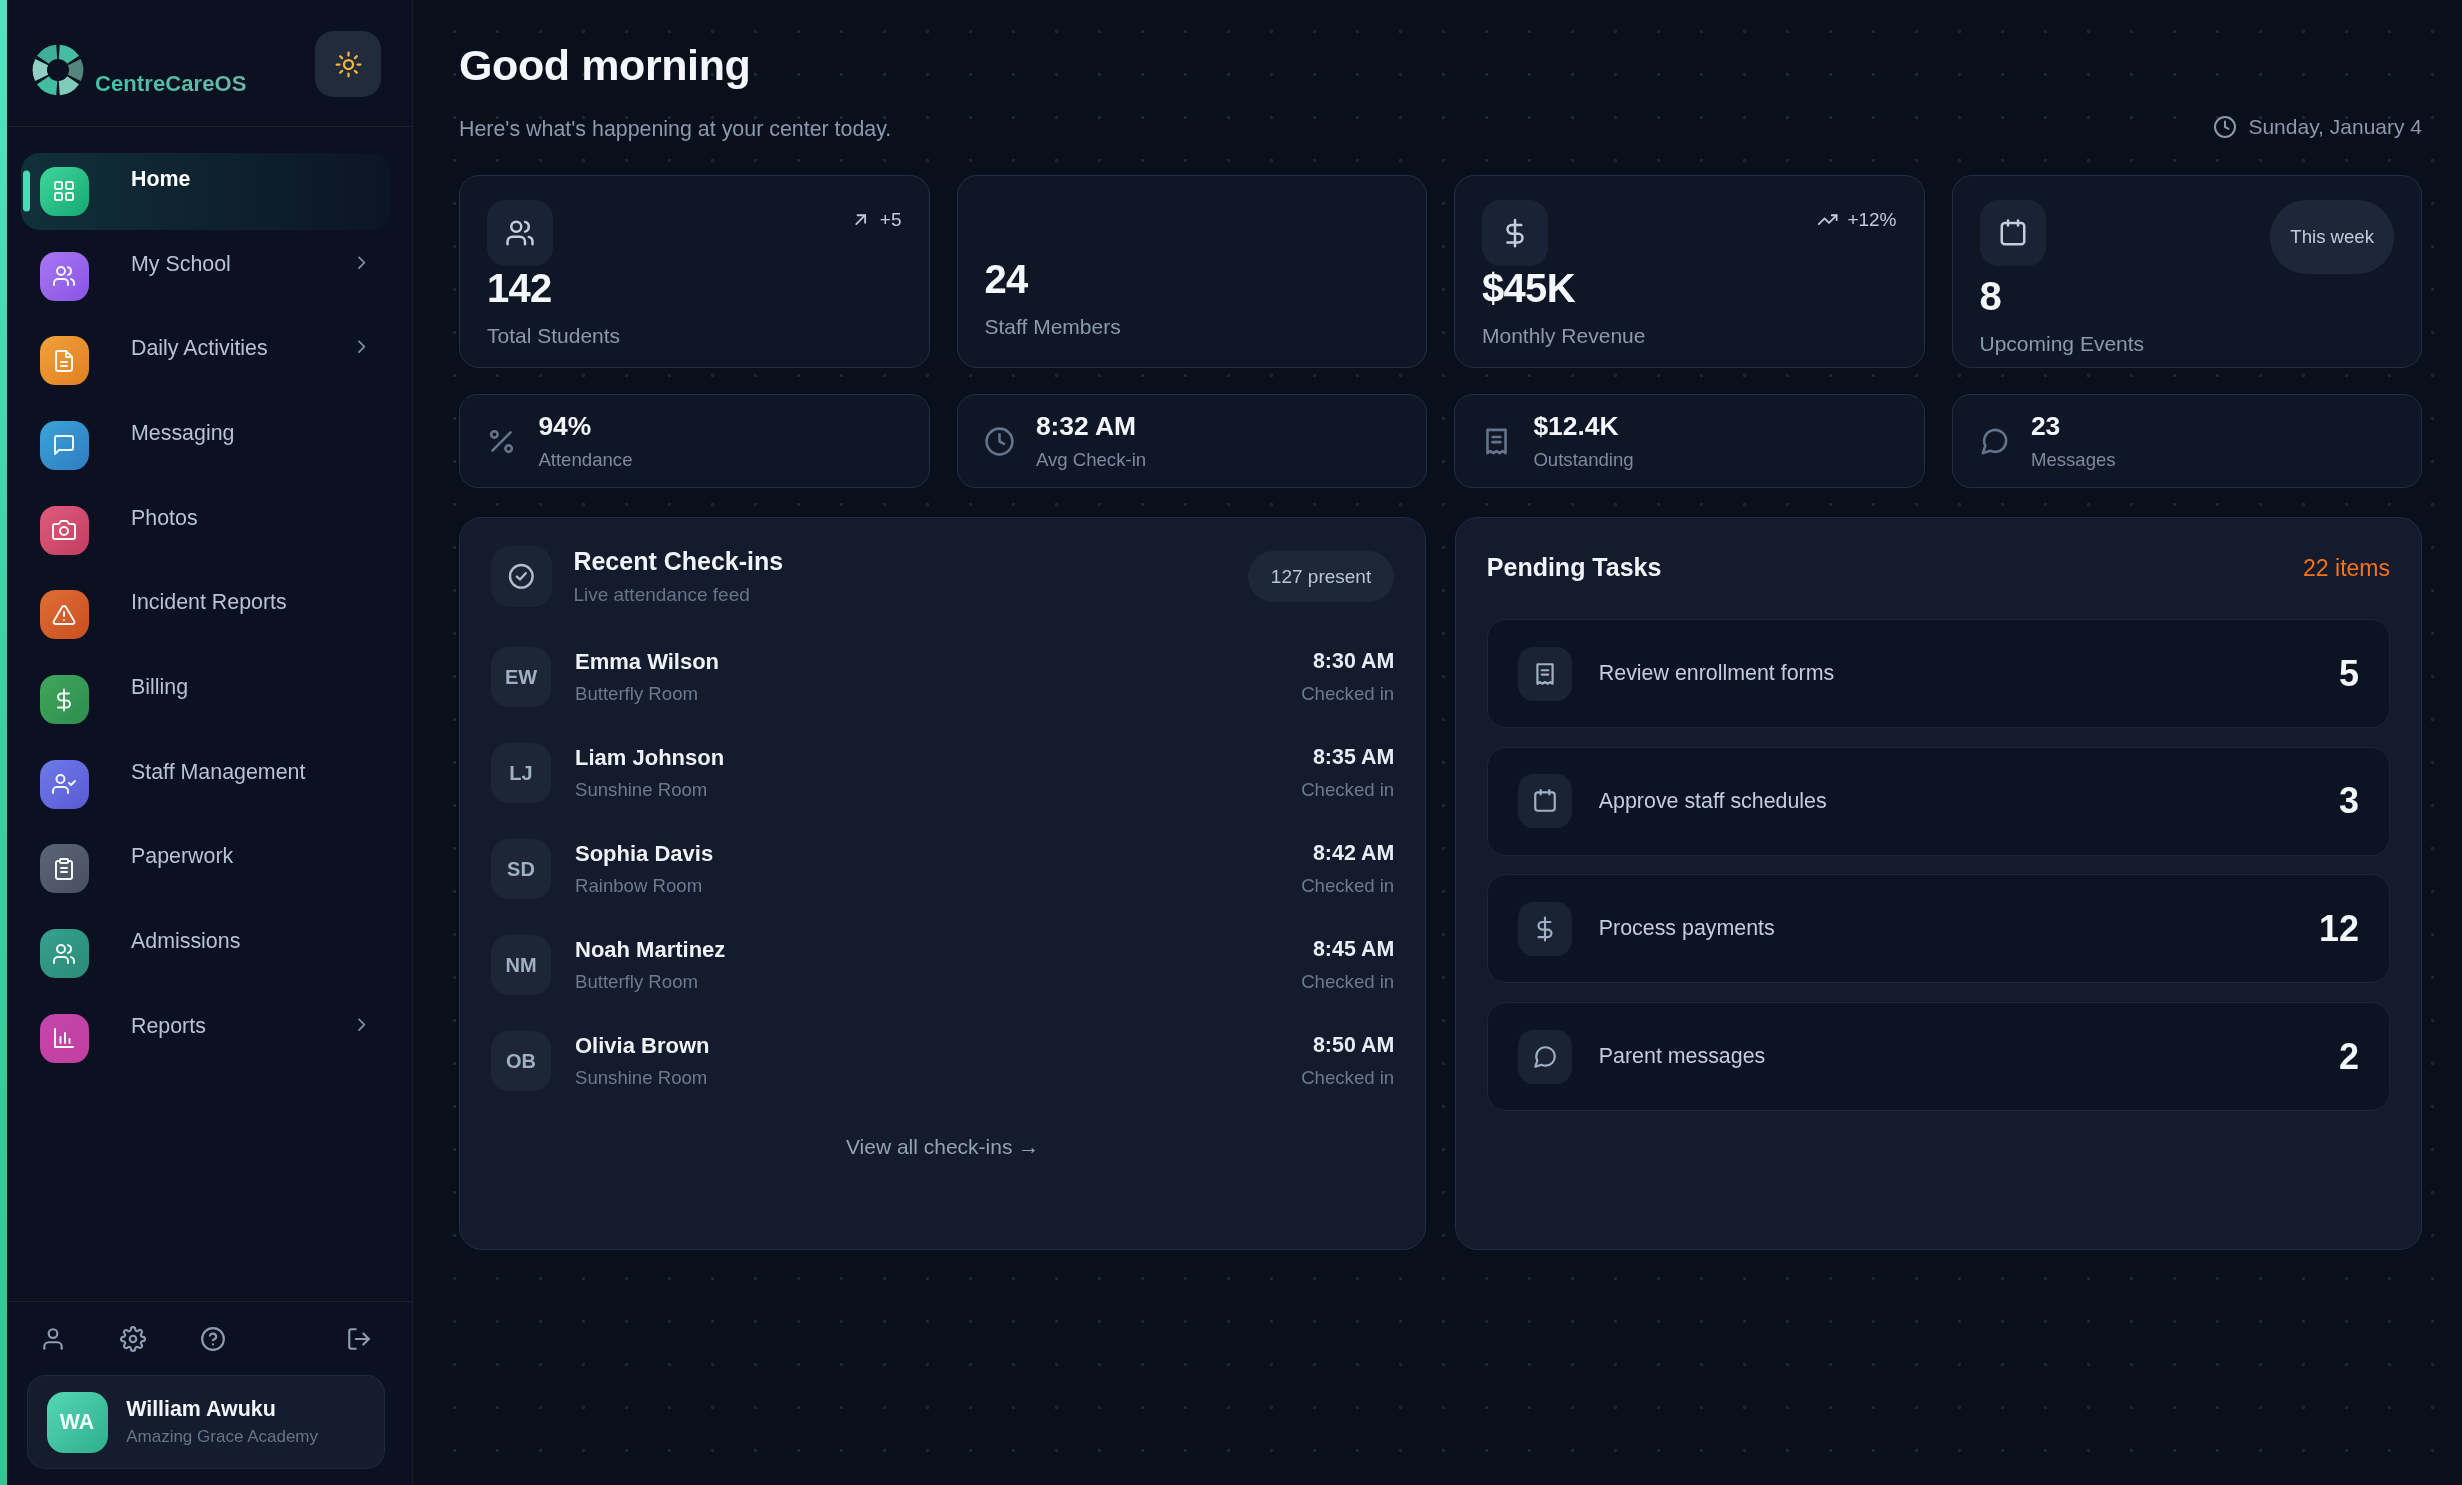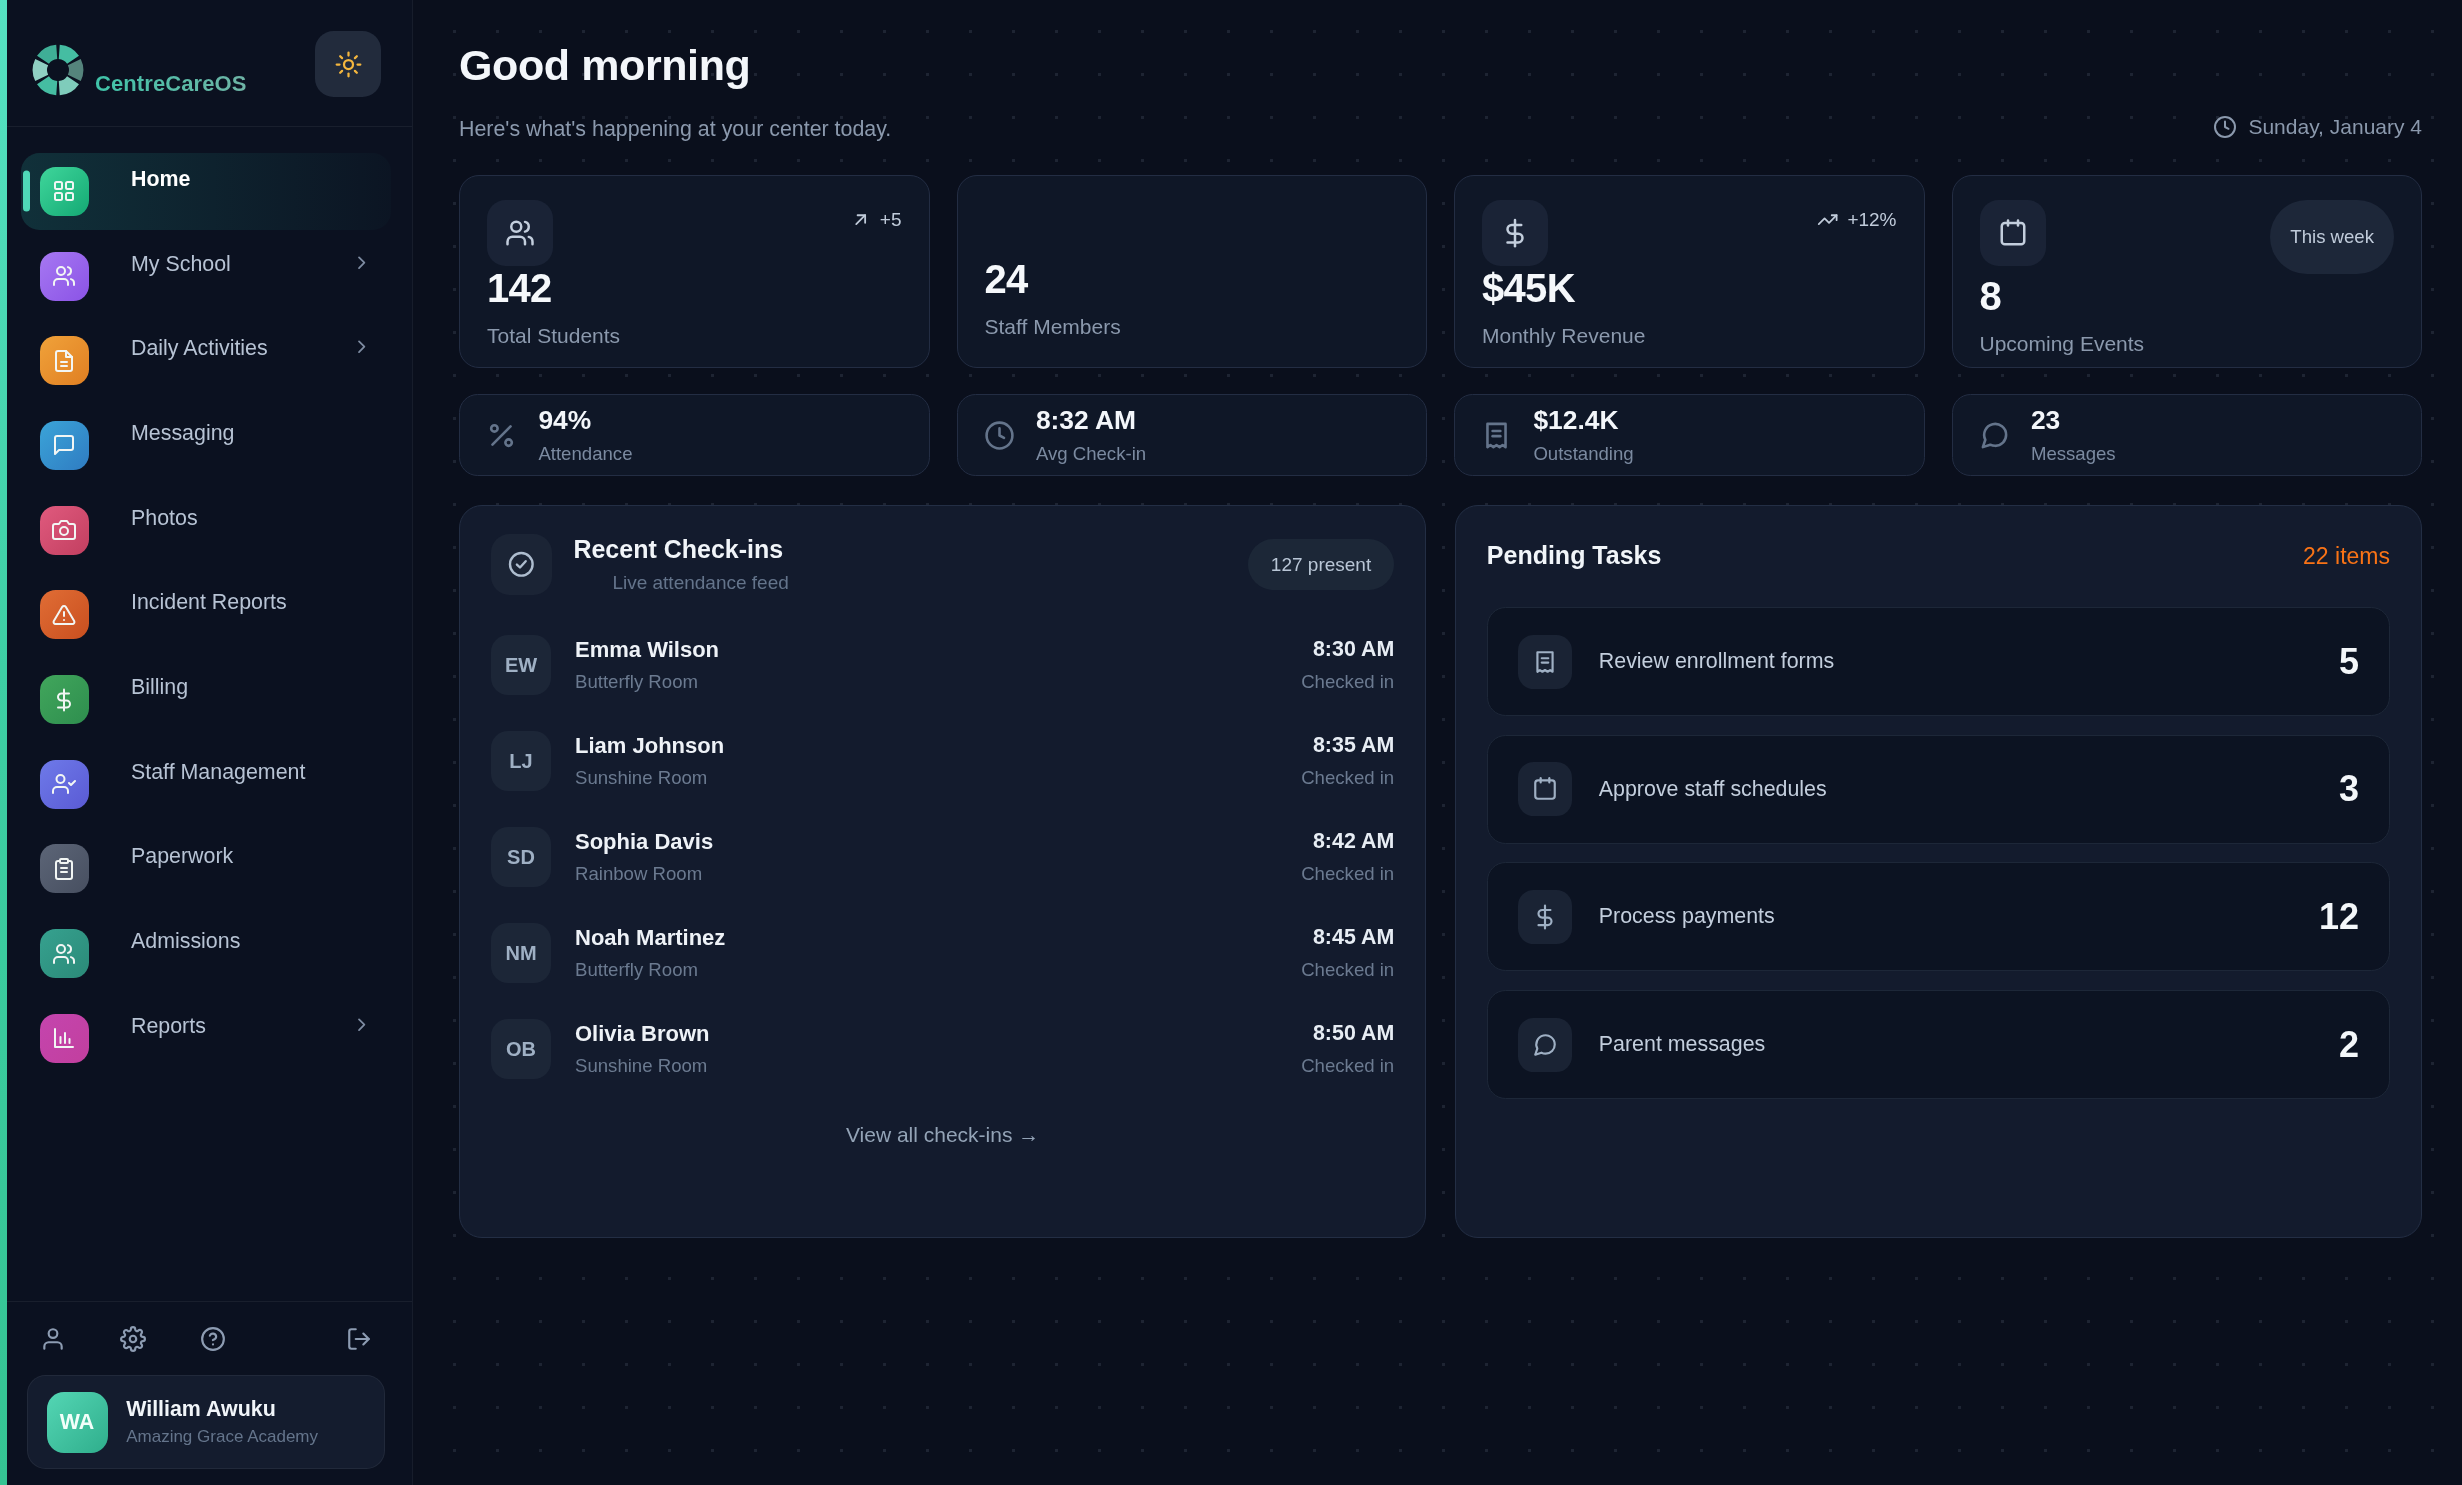--- a/index.html
+++ b/index.html
@@ -72,34 +72,34 @@
   .tile { width:66px; height:66px; border-radius:18.6px; background:#1a2336;
     display:flex; align-items:center; justify-content:center; color:#c3cedd; }
   .tile svg { width:30px; height:30px; }
   .trend { display:flex; align-items:center; gap:8.6px; font-size:19px; color:#c0cbda; margin-top:8.6px; }
   .trend svg { width:21.4px; height:21.4px; }
   .trend .dot { width:13px; height:13px; border-radius:50%; background:#34d399; display:inline-block; }
   .trend .pill { background:#1d2739; border-radius:713px; padding:26px 20px; font-size:18.6px; color:#c0cbda; }
   .value { font-size:40px; font-weight:700; color:#f5f8fb; margin-top:auto; letter-spacing:-0.7px; }
   .label { font-size:21px; color:#8b99ad; margin-top:13px; padding-bottom:4.3px; }
   .stats-secondary { margin-top:26px; }
-  .mini { background:#0f1727; border:1.4px solid #232d43; border-radius:18.6px; height:82px;
+  .mini { background:#0f1727; border:1.4px solid #232d43; border-radius:18.6px; height:94px;
     display:flex; align-items:center; gap:21.4px; padding:0 26px; }
   .mini-icon { color:#64748b; display:flex; }
   .mini-icon svg { width:31px; height:31px; }
   .mini-value { font-size:26.4px; font-weight:700; color:#f3f6fa; }
   .mini-label { font-size:18.6px; color:#7b8aa0; margin-top:7.1px; }
   .panels { display:grid; grid-template-columns:1fr 1fr; gap:28.6px; margin-top:28.6px; }
   .panel { background:#131b2d; border:1.4px solid #232e44; border-radius:23px; padding:28.6px 31px; height:733px; }
   .panel-header { display:flex; align-items:center; }
   .ph-tile { width:61px; height:61px; border-radius:18.6px; background:#1b2435; color:#aebdcf;
     display:flex; align-items:center; justify-content:center; margin-right:21.4px; flex:0 0 61px; }
   .ph-tile svg { width:28.6px; height:28.6px; }
   .panel-title { font-size:25px; font-weight:700; color:#f1f5f9; }
-  .panel-sub { font-size:19px; color:#64748b; margin-top:8.6px;margin-left:39px; }
+  .panel-sub { font-size:19px; color:#64748b; margin-top:8.6px; }
   .badge { margin-left:auto; background:#1c2737; border-radius:713px; padding:14.3px 23px; font-size:19px; color:#b9c6d6; }
   .checkin-list { margin-top:40px; display:flex; flex-direction:column; gap:36px; }
   .checkin-row { display:flex; align-items:center; cursor:pointer; }
   .avatar-sm { width:60px; height:60px; border-radius:17px; background:#1c2637; color:#9fb0c4;
     display:flex; align-items:center; justify-content:center; font-size:20px; font-weight:600; margin-right:24px; flex:0 0 60px; }
   .ci-name { font-size:22px; font-weight:600; color:#eef2f7; }
   .ci-room { font-size:18.6px; color:#6b7a90; margin-top:8.6px; }
   .ci-right { margin-left:auto; text-align:right; }
   .ci-time { font-size:21.4px; font-weight:600; color:#e7edf4; }
   .ci-status { font-size:18.6px; color:#6b7a90; margin-top:8.6px; }

